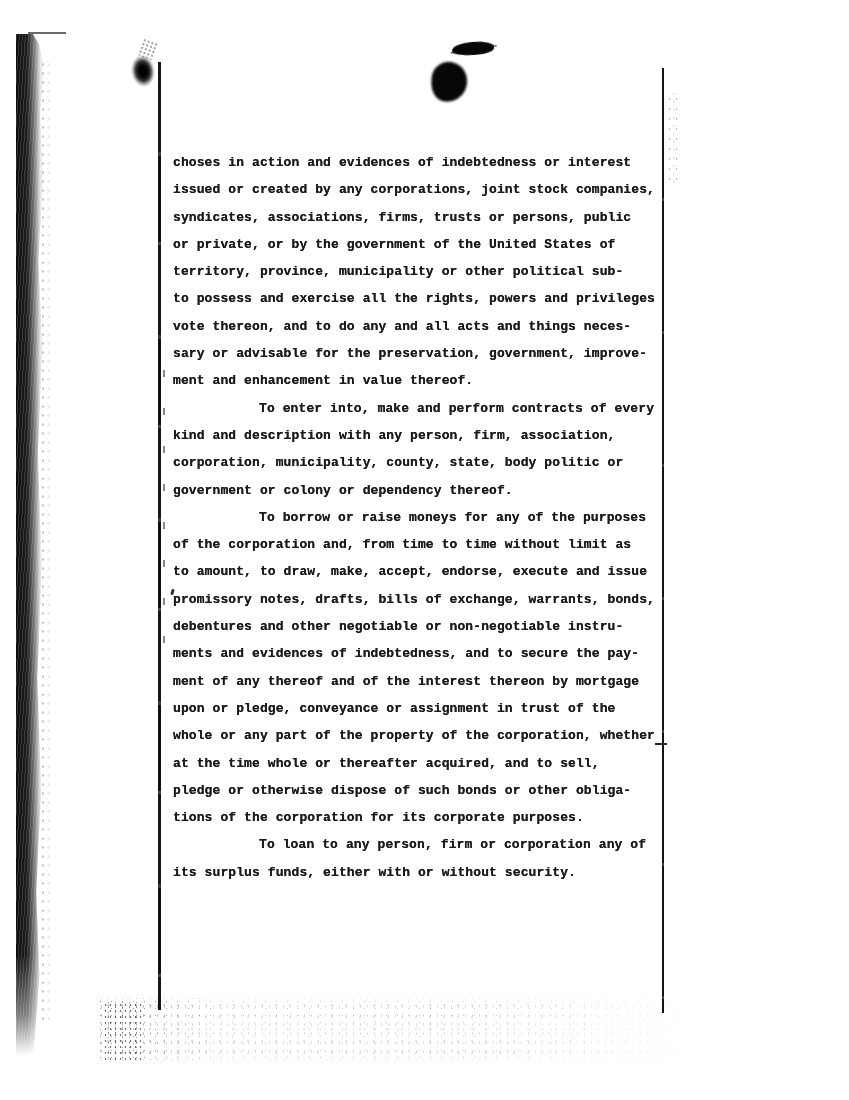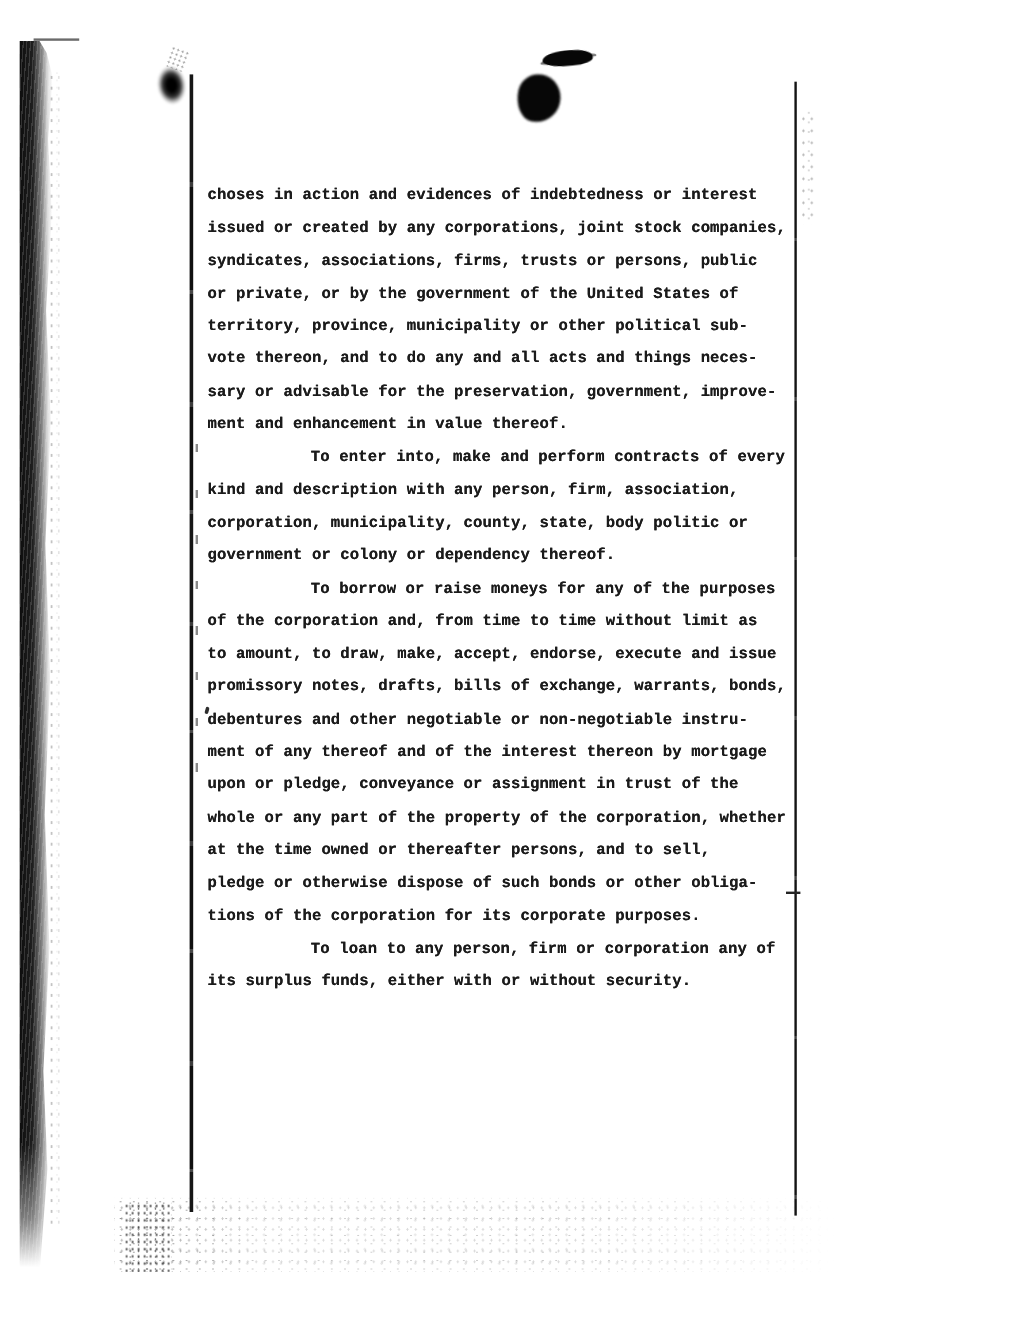--- a/index.html
+++ b/index.html
@@ -214,36 +214,38 @@
   <div class="apostrophe-mark"></div>
   <div class="curve-top-right"></div>
   <div class="speckle-right-line"></div>
 
   <div class="text-block">
       <div class="text-line">choses in action and evidences of indebtedness or interest</div>
       <div class="text-line">issued or created by any corporations, joint stock companies,</div>
       <div class="text-line">syndicates, associations, firms, trusts or persons, public</div>
       <div class="text-line">or private, or by the government of the United States of</div>
       <div class="text-line">territory, province, municipality or other political sub-</div>
+      <div class="text-line">to possess and exercise all the rights, powers and privileges</div>
       <div class="text-line">vote thereon, and to do any and all acts and things neces-</div>
       <div class="text-line">sary or advisable for the preservation, government, improve-</div>
       <div class="text-line">ment and enhancement in value thereof.</div>
       <div class="text-line indent">To enter into, make and perform contracts of every</div>
       <div class="text-line">kind and description with any person, firm, association,</div>
       <div class="text-line">corporation, municipality, county, state, body politic or</div>
       <div class="text-line">government or colony or dependency thereof.</div>
       <div class="text-line indent">To borrow or raise moneys for any of the purposes</div>
       <div class="text-line">of the corporation and, from time to time without limit as</div>
       <div class="text-line">to amount, to draw, make, accept, endorse, execute and issue</div>
       <div class="text-line">promissory notes, drafts, bills of exchange, warrants, bonds,</div>
       <div class="text-line">debentures and other negotiable or non-negotiable instru-</div>
+      <div class="text-line">ments and evidences of indebtedness, and to secure the pay-</div>
       <div class="text-line">ment of any thereof and of the interest thereon by mortgage</div>
       <div class="text-line">upon or pledge, conveyance or assignment in trust of the</div>
       <div class="text-line">whole or any part of the property of the corporation, whether</div>
-      <div class="text-line">at the time owned or thereafter persons, and to sell,</div>
+      <div class="text-line">at the time whole or thereafter acquired, and to sell,</div>
       <div class="text-line">pledge or otherwise dispose of such bonds or other obliga-</div>
       <div class="text-line">tions of the corporation for its corporate purposes.</div>
       <div class="text-line indent">To loan to any person, firm or corporation any of</div>
       <div class="text-line">its surplus funds, either with or without security.</div>
     </div>
 
   <div class="noise-bottom"></div>
   <div class="noise-bottom-dense"></div>
 
 </div>

